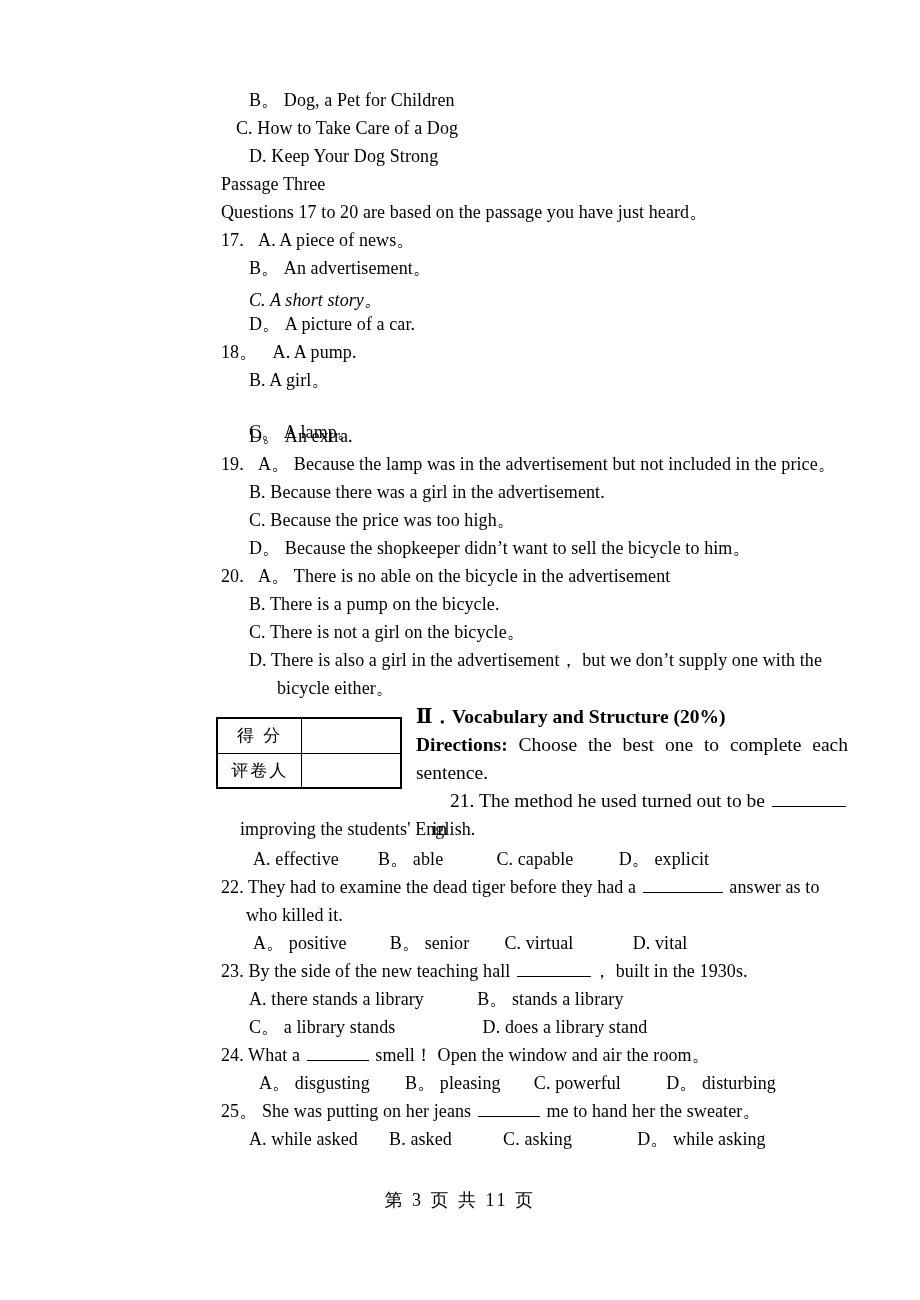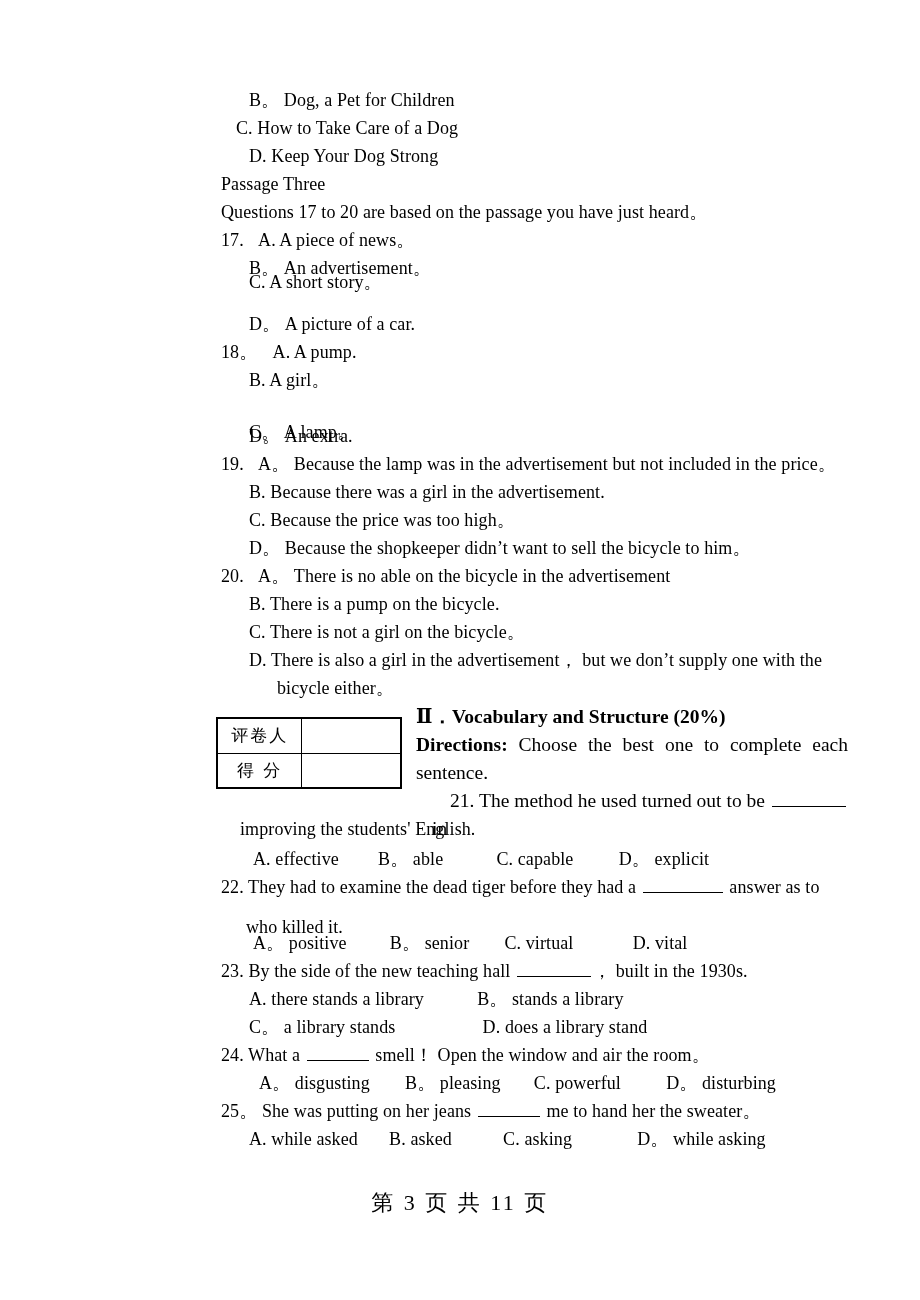--- a/index.html
+++ b/index.html
@@ -96,21 +96,21 @@
   .u-l  { width: 74px; }
   .u-xl { width: 80px; }
 
   
   .footer {
     position: absolute;
     left: 0;
     top: 1188px;
     width: 920px;
     text-align: center;
-    font-size: 22px;
+    font-size: 18px;
     font-family: "DejaVu Sans", "Liberation Sans", sans-serif;
     letter-spacing: 2.5px;
   }
   .footer .pg { font-family: "Liberation Serif", serif; }
 </style>
 </head>
 <body>
 
 <div class="page">
 
@@ -123,21 +123,21 @@
   <div class="line" style="left:221px; top:170px;">Passage Three</div>
 
   <div class="line" style="left:221px; top:198px;">Questions 17 to 20 are based on the passage you have just heard。</div>
 
   <div class="line" style="left:221px; top:226px;">
     <span>17.</span>
     <span style="display:inline-block;width:6px"></span>
     <span>A. A piece of news。</span>
   </div>
   <div class="line" style="left:249px; top:254px;text-align:center;">B。   An advertisement。</div>
-  <div class="line" style="left:249px; top:268px;">C. A short story。</div>
+  <div class="line" style="left:249px; top:286px;font-style:italic;">C. A short story。</div>
   <div class="line" style="left:249px; top:310px;">D。   A picture of a car.</div>
 
   <div class="line" style="left:221px; top:338px;">
     <span>18。</span>
     <span style="display:inline-block;width:6px"></span>
     <span>  A. A pump.</span>
   </div>
   <div class="line" style="left:249px; top:366px;">B. A girl。</div>
   <div class="line" style="left:249px; top:418px;">C。   A lamp。</div>
   <div class="line" style="left:249px; top:422px;">D。   An extra.</div>
@@ -158,25 +158,25 @@
   </div>
   <div class="line" style="left:249px; top:590px;">B. There is a pump on the bicycle.</div>
   <div class="line" style="left:249px; top:618px;">C. There is not a girl on the bicycle。</div>
   <div class="line" style="left:249px; top:646px;">D. There is also a girl in the advertisement，   but we don’t supply one with the</div>
   <div class="line" style="left:277px; top:674px;">bicycle either。</div>
 
   <div class="score-table">
     <table>
       <tbody>
           <tr>
-        <td class="label">评卷人</td>
+        <td class="label">得  分</td>
         <td class="value"></td>
       </tr>
       <tr>
-        <td class="label">得  分</td>
+        <td class="label">评卷人</td>
         <td class="value"></td>
       </tr>
     </tbody>
       </table>
   </div>
 
   <div class="rightcol">
     <div class="heading">Ⅱ．Vocabulary and Structure (20%)</div>
     <div class="dirs">
       <span class="bold">Directions:</span><span> Choose the best one to complete each sentence.</span>
@@ -194,21 +194,21 @@
     <span>B。  able</span>
     <span style="display:inline-block;width:44px"></span>
     <span>C. capable</span>
     <span style="display:inline-block;width:36px"></span>
     <span>D。  explicit</span>
   </div>
 
   <div class="line" style="left:221px; top:873px;">
     <span>22.</span><span> They had to examine the dead tiger before they had a </span><span class="u u-xl"></span><span> answer as to</span>
   </div>
-  <div class="line" style="left:246px; top:901px;margin-top:12px;">who killed it.</div>
+  <div class="line" style="left:246px; top:901px;">who killed it.</div>
   <div class="line" style="left:253px; top:929px;">
     <span>A。  positive</span>
     <span style="display:inline-block;width:34px"></span>
     <span>B。  senior</span>
     <span style="display:inline-block;width:26px"></span>
     <span>C. virtual</span>
     <span style="display:inline-block;width:50px"></span>
     <span>D. vital</span>
   </div>
 

